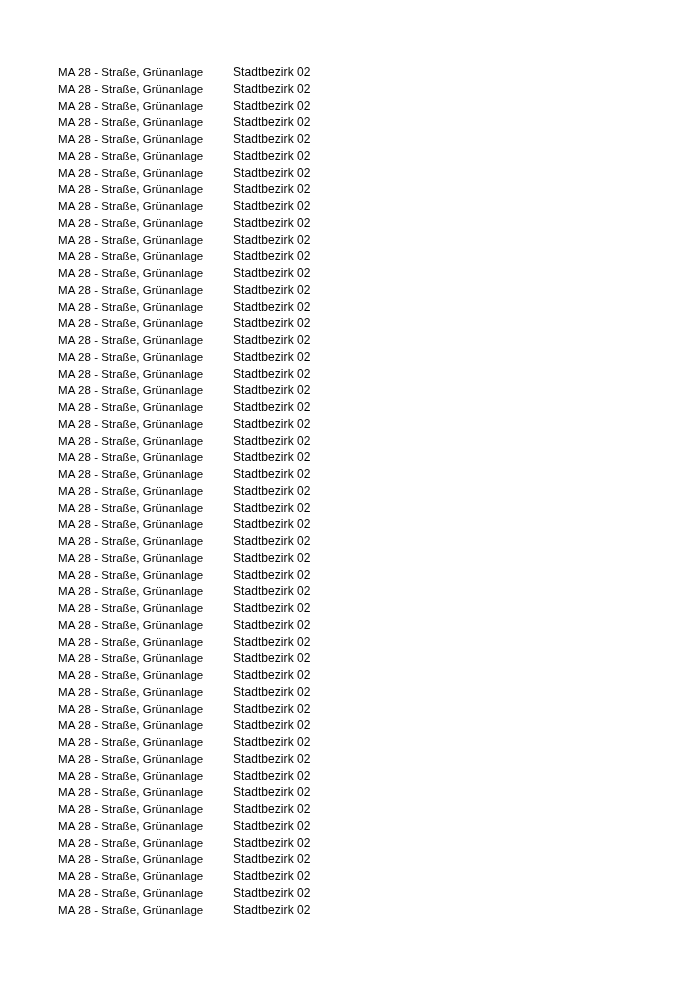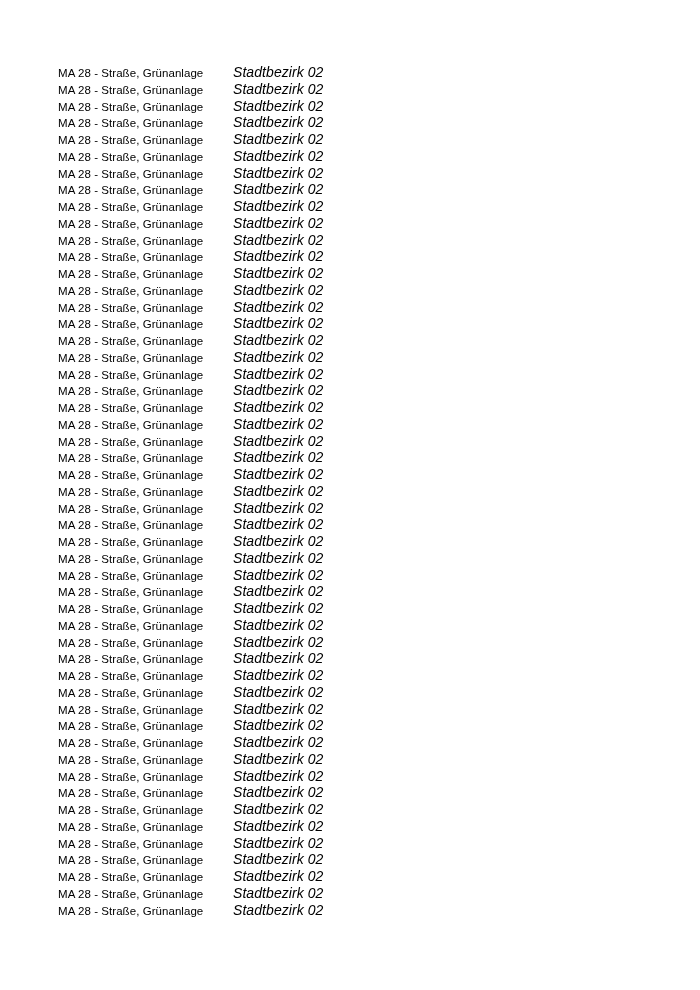--- a/index.html
+++ b/index.html
@@ -33,23 +33,22 @@
     height: 16.75px;
     line-height: 16.75px;
     white-space: nowrap;
   }
   .col-dept {
     width: 175px;
     font-size: 11.5px;
     letter-spacing: 0.005em;
   }
   .col-district {
-    font-size: 14px;
+    font-size: 12px;
     letter-spacing: 0.005em;
-    font-style: italic;
   }
 </style>
 </head>
 <body>
 
 <div class="page">
   <div class="content">
       <div class="row">
         <span class="col-dept">MA 28 - Straße, Grünanlage</span>
         <span class="col-district">Stadtbezirk 02</span>

